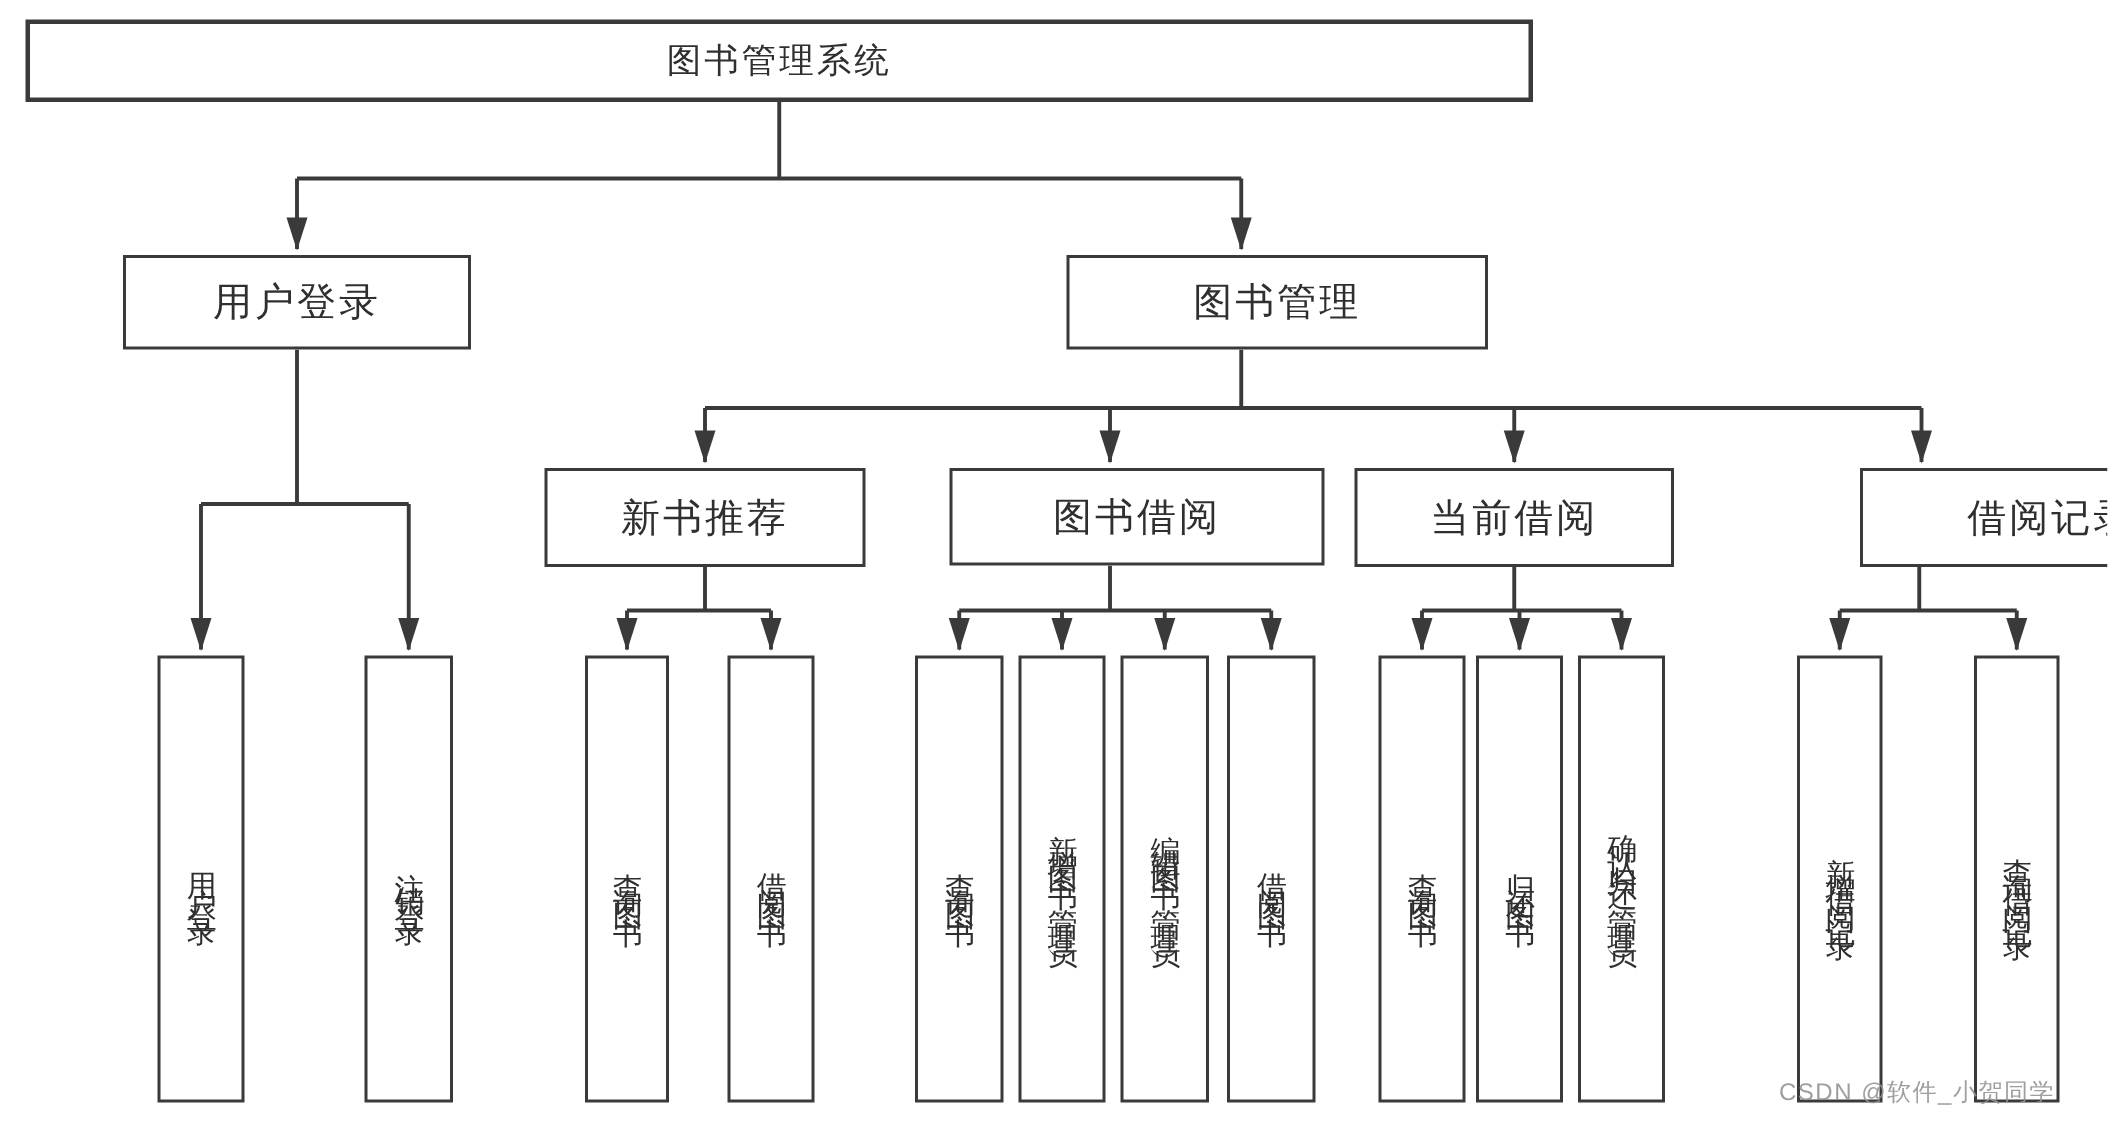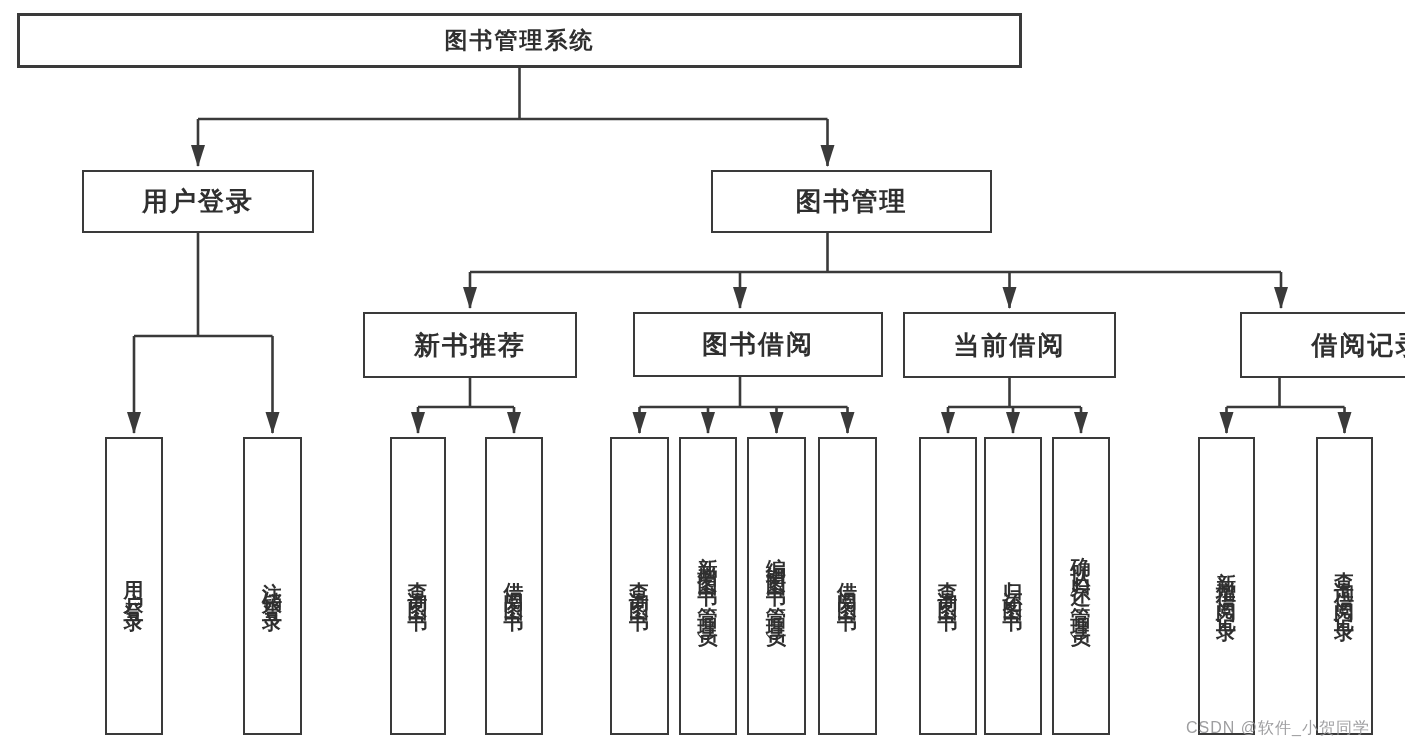--- a/index.html
+++ b/index.html
@@ -18,21 +18,20 @@
   }
   .box {
     position: absolute;
     box-sizing: border-box;
     background: #ffffff;
     border: 2.5px solid #3a3a3a;
     display: flex;
     align-items: center;
     justify-content: center;
     color: #2f2f2f;
-    font-weight: bold;
   }
   .box.root {
     border-width: 3px;
     font-size: 23px;
     letter-spacing: 2px;
   }
   .box.h2, .box.h3 {
     font-size: 26px;
     letter-spacing: 2px;
   }

